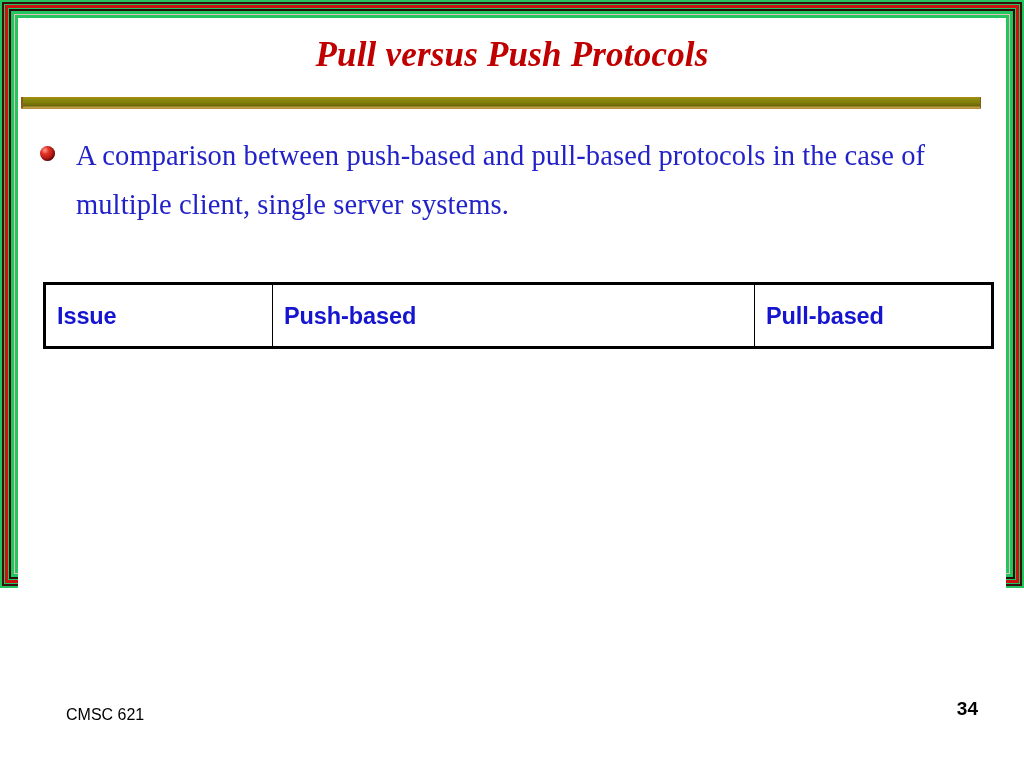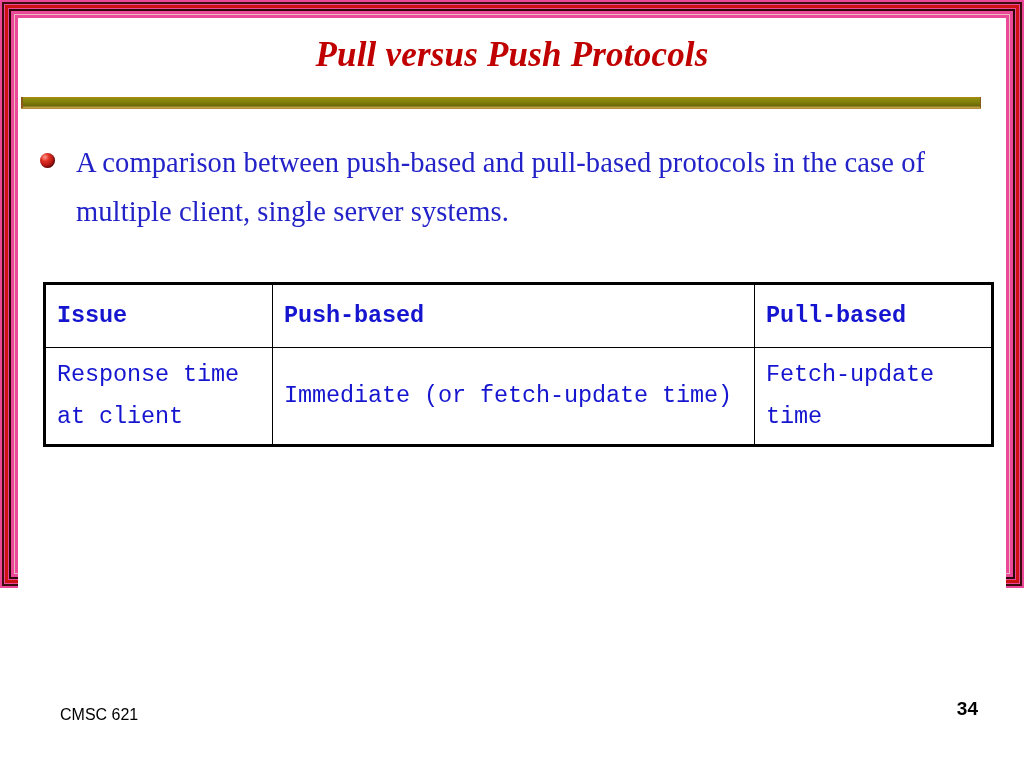--- a/index.html
+++ b/index.html
@@ -10,21 +10,21 @@
     background: #ffffff;
     font-family: "Liberation Serif", serif;
     overflow: hidden;
   }
 
   
   .slide {
     position: relative;
     width: 1024px;
     height: 588px;
-    background: #ec4899;
+    background: #22c55e;
   }
 
   
   .frame-outer {
     position: absolute;
     left: 2px; top: 2px; right: 2px; bottom: 2px;
     border: 2px solid #3b0d0d;
     pointer-events: none;
   }
   
@@ -86,21 +86,21 @@
         #cfae55 100%);
     border-left: 2px solid #8b5a1a;
     border-right: 1px solid #8b5a1a;
     box-shadow: 0 1px 0 0 #b98d3e;
   }
 
   
   .bullet-row {
     position: absolute;
     left: 22px;
-    top: 120px;
+    top: 113px;
     width: 930px;
     display: flex;
     align-items: flex-start;
   }
   .bullet-marker {
     flex: 0 0 auto;
     width: 15px;
     height: 15px;
     margin-top: 15px;
     margin-right: 21px;
@@ -133,37 +133,37 @@
   }
   table.cmp col.c1 { width: 228px; }
   table.cmp col.c2 { width: 482px; }
   table.cmp col.c3 { width: 238px; }
 
   table.cmp td {
     border: 1px solid #000000;
     padding: 6px 11px;
     vertical-align: middle;
     color: #1515d0;
-    font-family: Liberation Mono, monospace;
+    font-family: Liberation Sans, sans-serif;
     font-size: 23.5px;
     line-height: 42px;
     letter-spacing: -0.1px;
   }
   table.cmp tr.head td {
     font-weight: 700;
     height: 64px;
   }
   table.cmp tr.r1 td { height: 58px; }
   table.cmp tr.r2 td { height: 90px; }
   table.cmp tr.r3 td { height: 92px; }
 
   
   .foot-left {
     position: absolute;
-    left: 42px;
+    left: 48px;
     bottom: 26px;
     color: #000000;
     font-family: "Liberation Sans", sans-serif;
     font-size: 16px;
   }
   .foot-right {
     position: absolute;
     right: 28px;
     bottom: 30px;
     color: #000000;
@@ -200,25 +200,20 @@
           <col class="c1">
             <col class="c2">
             <col class="c3">
         </colgroup>
         <tbody>
           <tr class="head">
             <td>Issue</td>
             <td>Push-based</td>
             <td>Pull-based</td>
           </tr>
-          <tr class="r3">
-            <td>Response time at client</td>
-            <td>Immediate (or fetch-update time)</td>
-            <td>Fetch-update time</td>
-          </tr>
         </tbody>
       </table>
     </div>
 
     <div class="foot-left">CMSC 621</div>
 
     <div class="foot-right">34</div>
 
   </div>
 </div>

